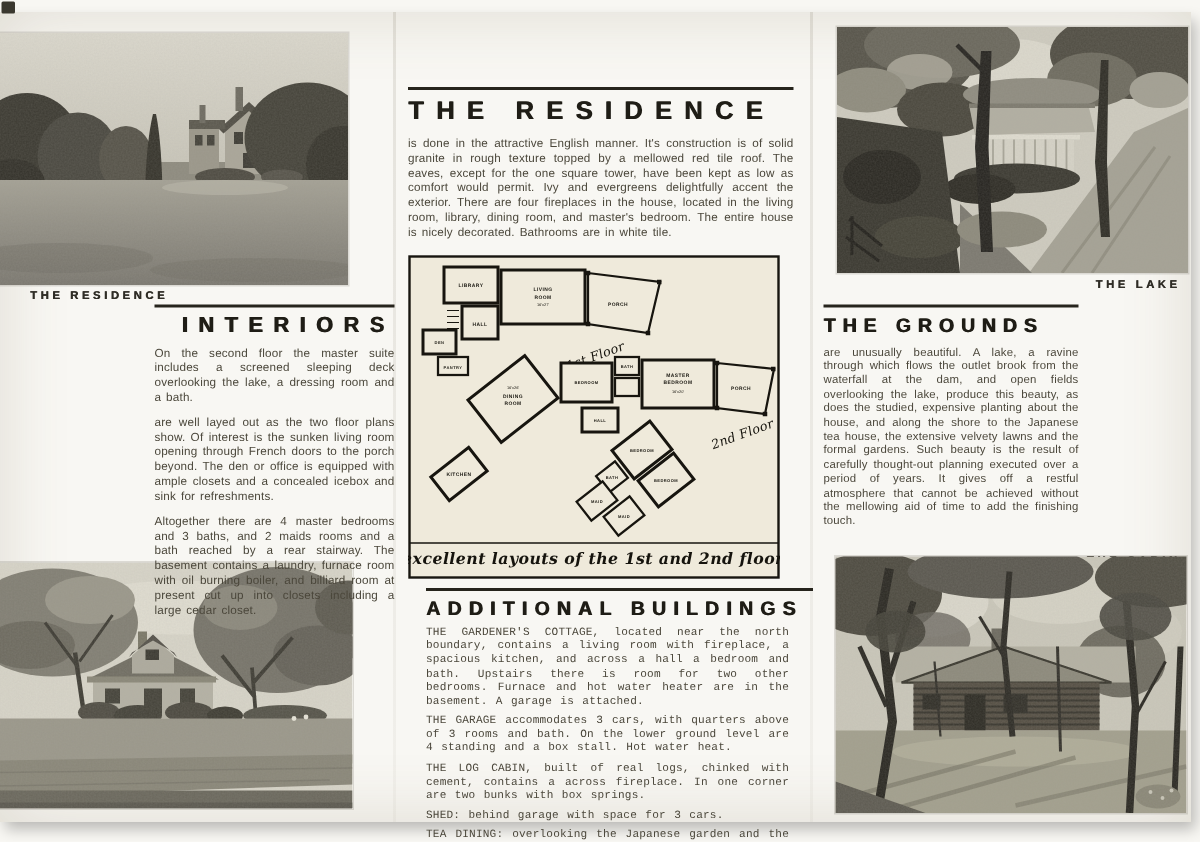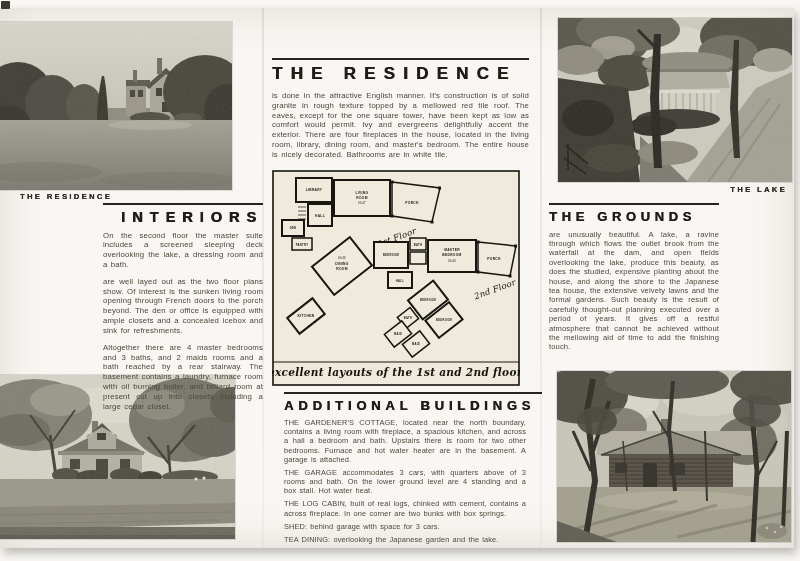--- a/index.html
+++ b/index.html
@@ -22,21 +22,21 @@
   .rule{height:2px;background:#26241c;margin:0 0 4px 0;}
   .rule.thin{height:1.6px;}
   h1,h2{margin:0;color:#1f1d16;font-weight:bold;white-space:nowrap;
         text-shadow:.55px 0 0 #1f1d16;}
   .h-res{font-size:17px;letter-spacing:8.2px;margin:3px 0 7px 0;}
   .h-int{font-size:14.5px;letter-spacing:7px;margin:3px 0 6px 0;text-align:right;}
   .h-grd{font-size:13px;letter-spacing:4.6px;margin:3px 0 6px 0;}
   .h-add{font-size:13px;letter-spacing:4.8px;margin:3px 0 5px 0;}
   .bt{font-size:7.8px;line-height:1.26;text-align:justify;color:#4b473b;
       letter-spacing:.12px;word-spacing:1px;margin:0 0 7px 0;}
-  .bt-sm{font-size:7.4px;line-height:1.24;margin:0 16px 4px 0;}
+  .bt-sm{font-size:7.4px;line-height:1.24;margin:0 16px 4px 0;font-family:Liberation Mono, monospace;}
   .grd .bt{font-size:7.6px;line-height:1.24;}
 
   .planbox{position:absolute;left:272px;top:170px;width:248px;height:216px;}
   .plan{display:block;width:100%;height:100%;}
   .plan rect,.plan polygon{fill:#efeadb;stroke:#17150f;}
   .plan .w2{stroke-width:2;}
   .plan .w15{stroke-width:1.5;}
   .plan text{font-family:"Liberation Sans",sans-serif;font-weight:bold;fill:#1c1a13;
              text-anchor:middle;letter-spacing:.3px;}
   .plan .rl{font-size:3.3px;}

